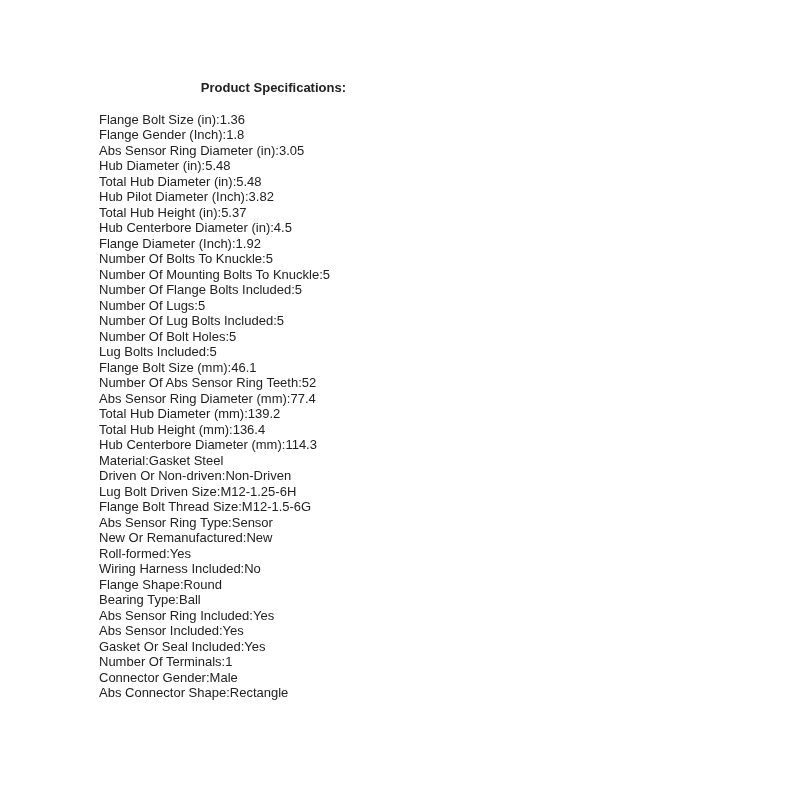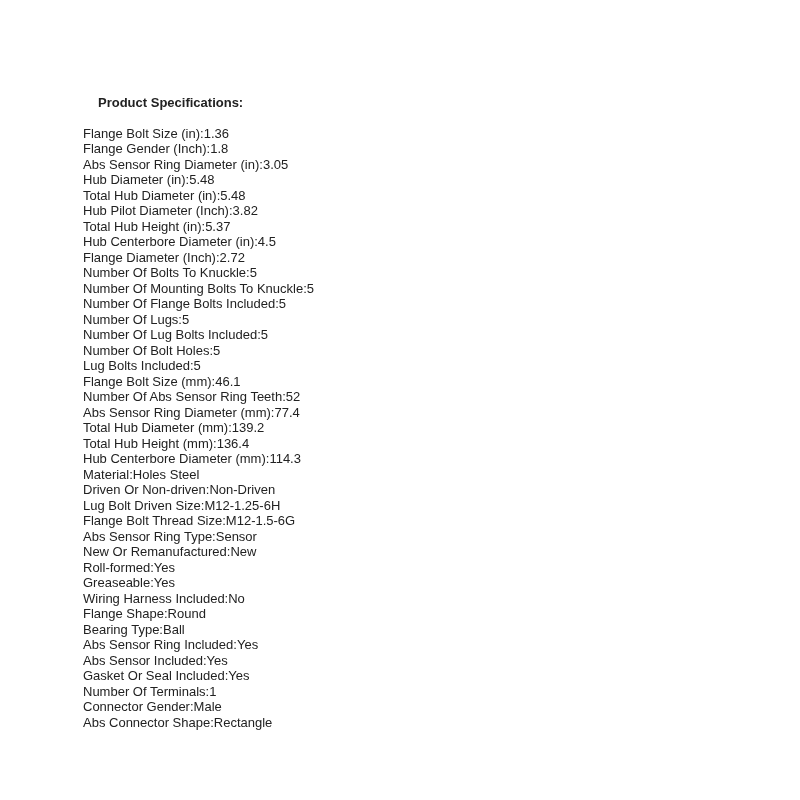--- a/index.html
+++ b/index.html
@@ -17,25 +17,26 @@
   }
   .sheet {
     position: absolute;
     left: 83px;
     top: 80px;
   }
   .heading {
     font-size: 13px;
     font-weight: bold;
     line-height: 15.5px;
-    margin: 15px;
+    margin: 0;
     white-space: nowrap;
+    text-align: right;
   }
   .spec-list {
-    margin: 0;
+    margin: 16px;
   }
   .spec-row {
     font-size: 13px;
     line-height: 15.5px;
     white-space: nowrap;
   }
   .spec-row span {
     display: inline;
   }
 </style>
@@ -46,42 +47,41 @@
   <div class="heading">Product Specifications:</div>
   <div class="spec-list">
       <div class="spec-row"><span>Flange Bolt Size (in):</span><span>1.36</span></div>
       <div class="spec-row"><span>Flange Gender (Inch):</span><span>1.8</span></div>
       <div class="spec-row"><span>Abs Sensor Ring Diameter (in):</span><span>3.05</span></div>
       <div class="spec-row"><span>Hub Diameter (in):</span><span>5.48</span></div>
       <div class="spec-row"><span>Total Hub Diameter (in):</span><span>5.48</span></div>
       <div class="spec-row"><span>Hub Pilot Diameter (Inch):</span><span>3.82</span></div>
       <div class="spec-row"><span>Total Hub Height (in):</span><span>5.37</span></div>
       <div class="spec-row"><span>Hub Centerbore Diameter (in):</span><span>4.5</span></div>
-      <div class="spec-row"><span>Flange Diameter (Inch):</span><span>2.72</span></div>
+      <div class="spec-row"><span>Flange Diameter (Inch):</span><span>1.92</span></div>
       <div class="spec-row"><span>Number Of Bolts To Knuckle:</span><span>5</span></div>
       <div class="spec-row"><span>Number Of Mounting Bolts To Knuckle:</span><span>5</span></div>
       <div class="spec-row"><span>Number Of Flange Bolts Included:</span><span>5</span></div>
       <div class="spec-row"><span>Number Of Lugs:</span><span>5</span></div>
       <div class="spec-row"><span>Number Of Lug Bolts Included:</span><span>5</span></div>
       <div class="spec-row"><span>Number Of Bolt Holes:</span><span>5</span></div>
       <div class="spec-row"><span>Lug Bolts Included:</span><span>5</span></div>
       <div class="spec-row"><span>Flange Bolt Size (mm):</span><span>46.1</span></div>
       <div class="spec-row"><span>Number Of Abs Sensor Ring Teeth:</span><span>52</span></div>
       <div class="spec-row"><span>Abs Sensor Ring Diameter (mm):</span><span>77.4</span></div>
       <div class="spec-row"><span>Total Hub Diameter (mm):</span><span>139.2</span></div>
       <div class="spec-row"><span>Total Hub Height (mm):</span><span>136.4</span></div>
       <div class="spec-row"><span>Hub Centerbore Diameter (mm):</span><span>114.3</span></div>
-      <div class="spec-row"><span>Material:</span><span>Holes Steel</span></div>
+      <div class="spec-row"><span>Material:</span><span>Gasket Steel</span></div>
       <div class="spec-row"><span>Driven Or Non-driven:</span><span>Non-Driven</span></div>
       <div class="spec-row"><span>Lug Bolt Driven Size:</span><span>M12-1.25-6H</span></div>
       <div class="spec-row"><span>Flange Bolt Thread Size:</span><span>M12-1.5-6G</span></div>
       <div class="spec-row"><span>Abs Sensor Ring Type:</span><span>Sensor</span></div>
       <div class="spec-row"><span>New Or Remanufactured:</span><span>New</span></div>
       <div class="spec-row"><span>Roll-formed:</span><span>Yes</span></div>
-      <div class="spec-row"><span>Greaseable:</span><span>Yes</span></div>
       <div class="spec-row"><span>Wiring Harness Included:</span><span>No</span></div>
       <div class="spec-row"><span>Flange Shape:</span><span>Round</span></div>
       <div class="spec-row"><span>Bearing Type:</span><span>Ball</span></div>
       <div class="spec-row"><span>Abs Sensor Ring Included:</span><span>Yes</span></div>
       <div class="spec-row"><span>Abs Sensor Included:</span><span>Yes</span></div>
       <div class="spec-row"><span>Gasket Or Seal Included:</span><span>Yes</span></div>
       <div class="spec-row"><span>Number Of Terminals:</span><span>1</span></div>
       <div class="spec-row"><span>Connector Gender:</span><span>Male</span></div>
       <div class="spec-row"><span>Abs Connector Shape:</span><span>Rectangle</span></div>
     </div>

